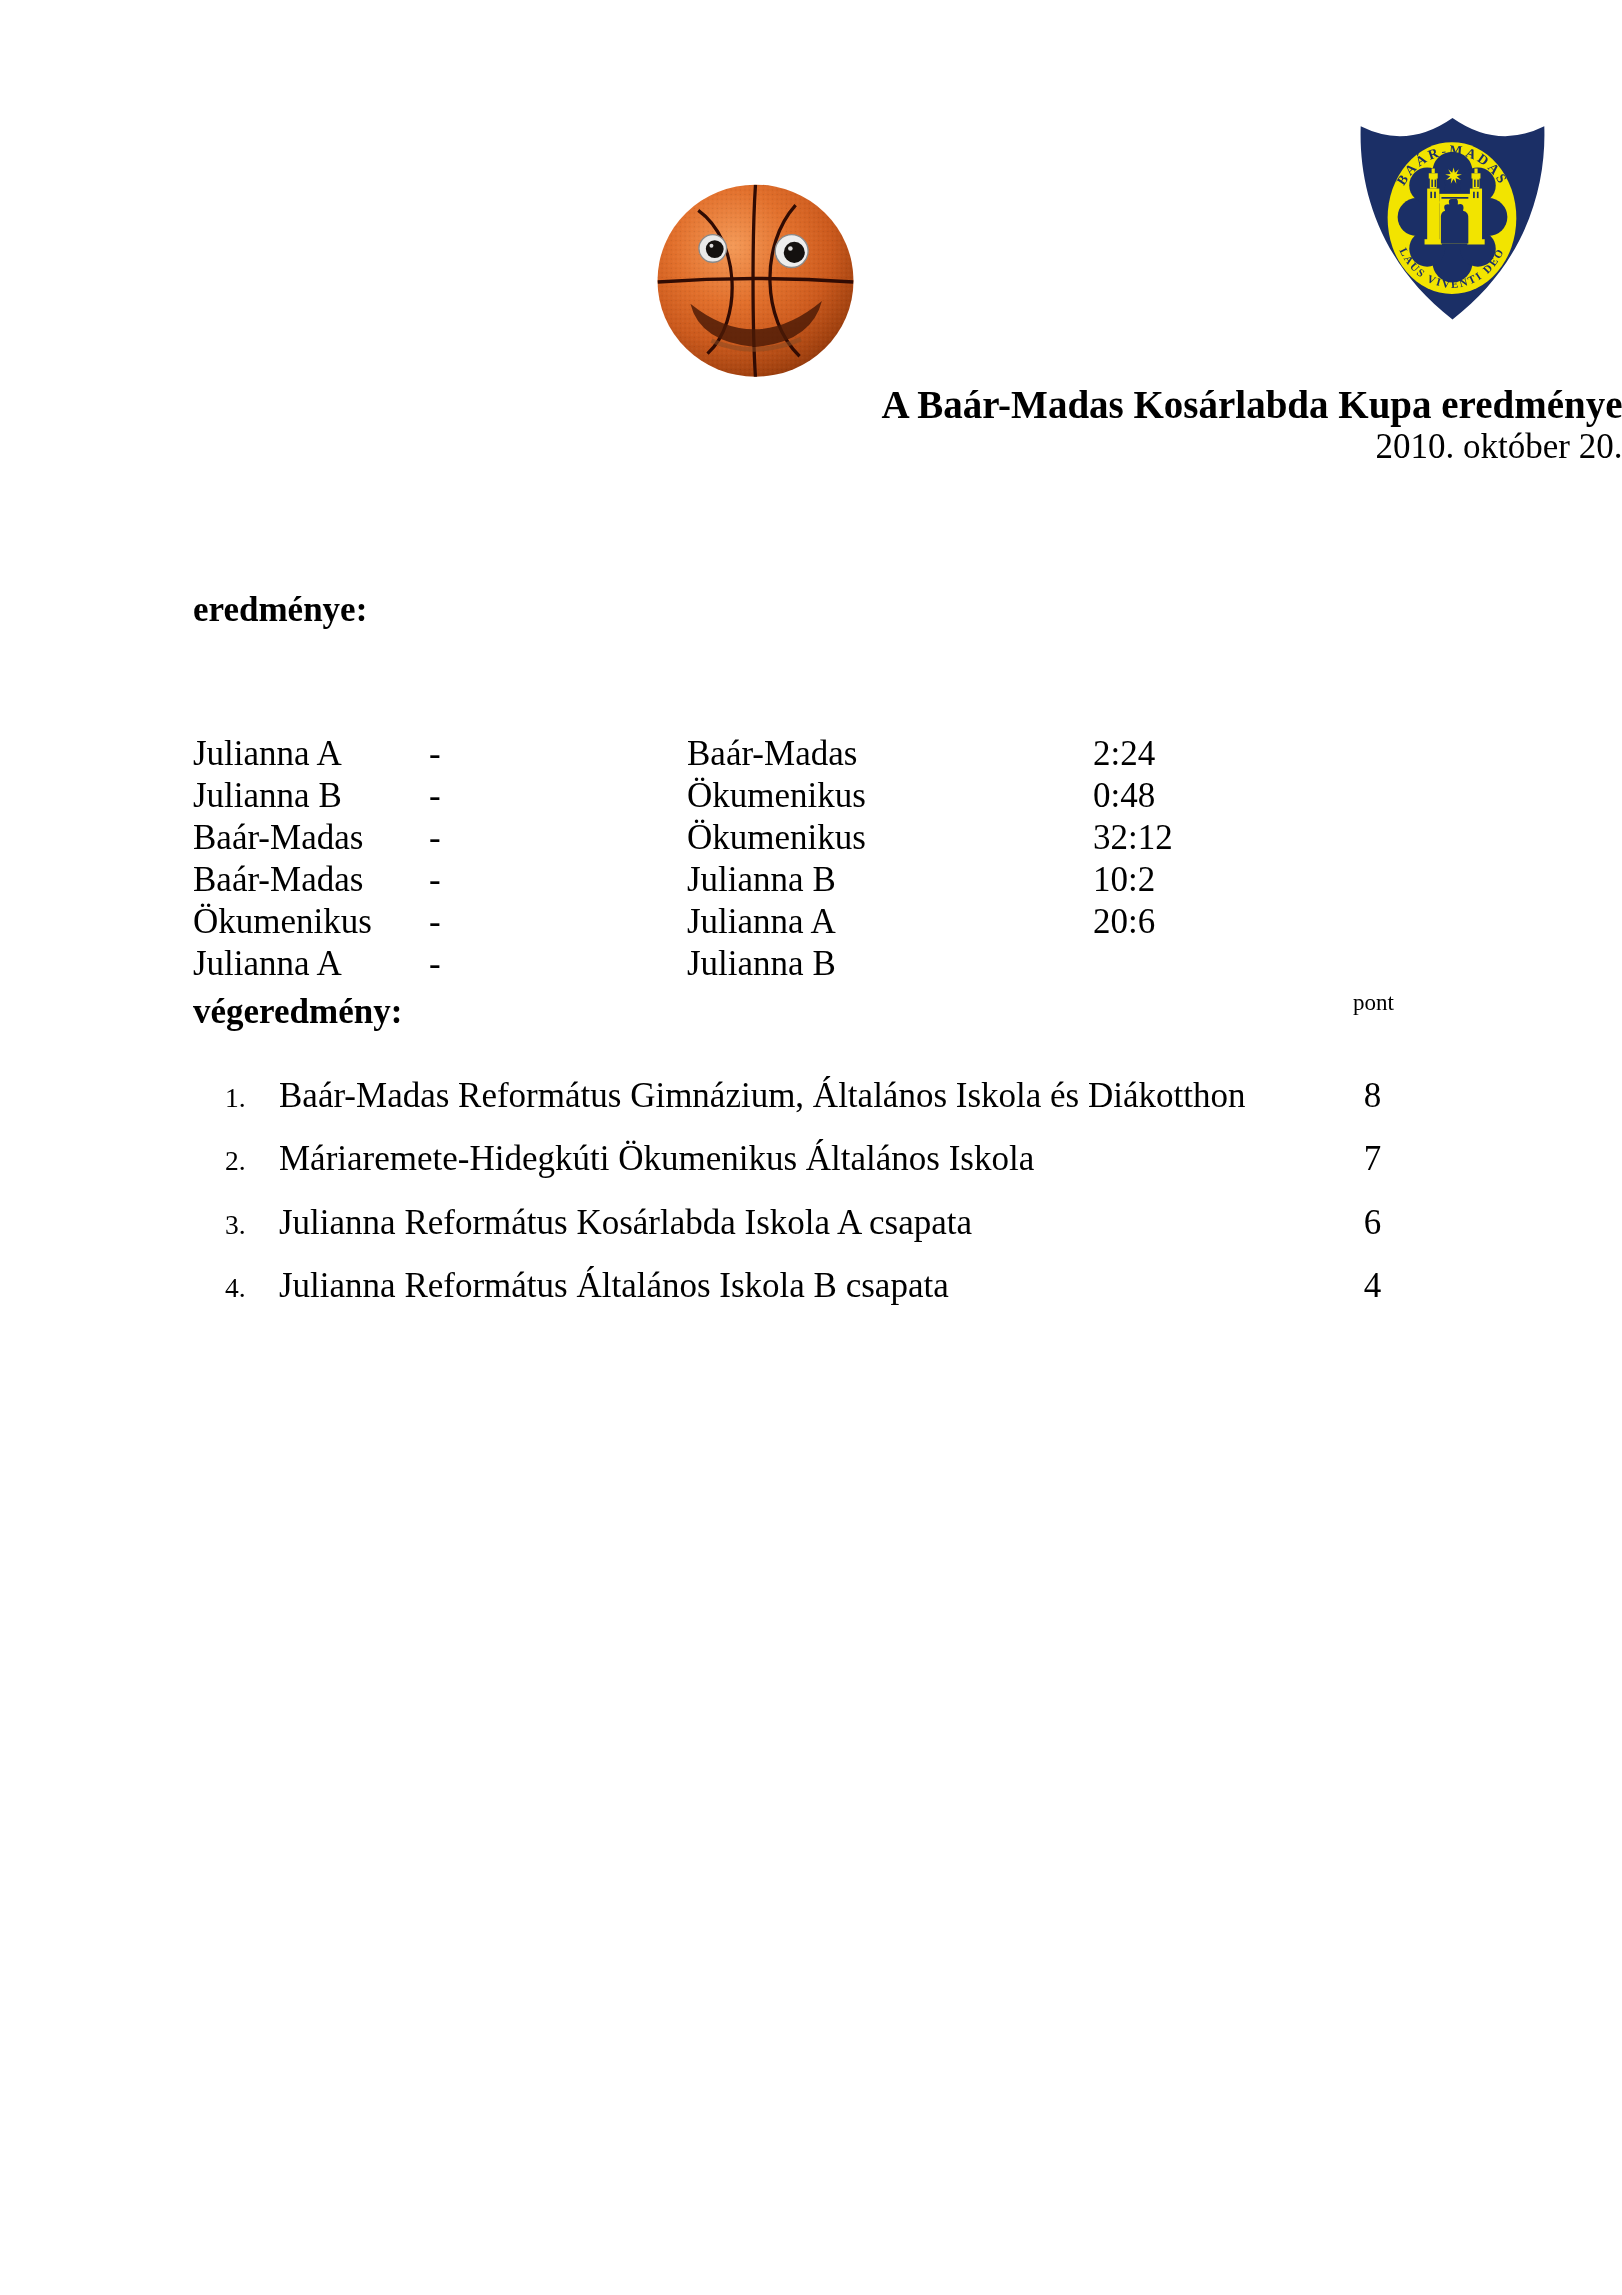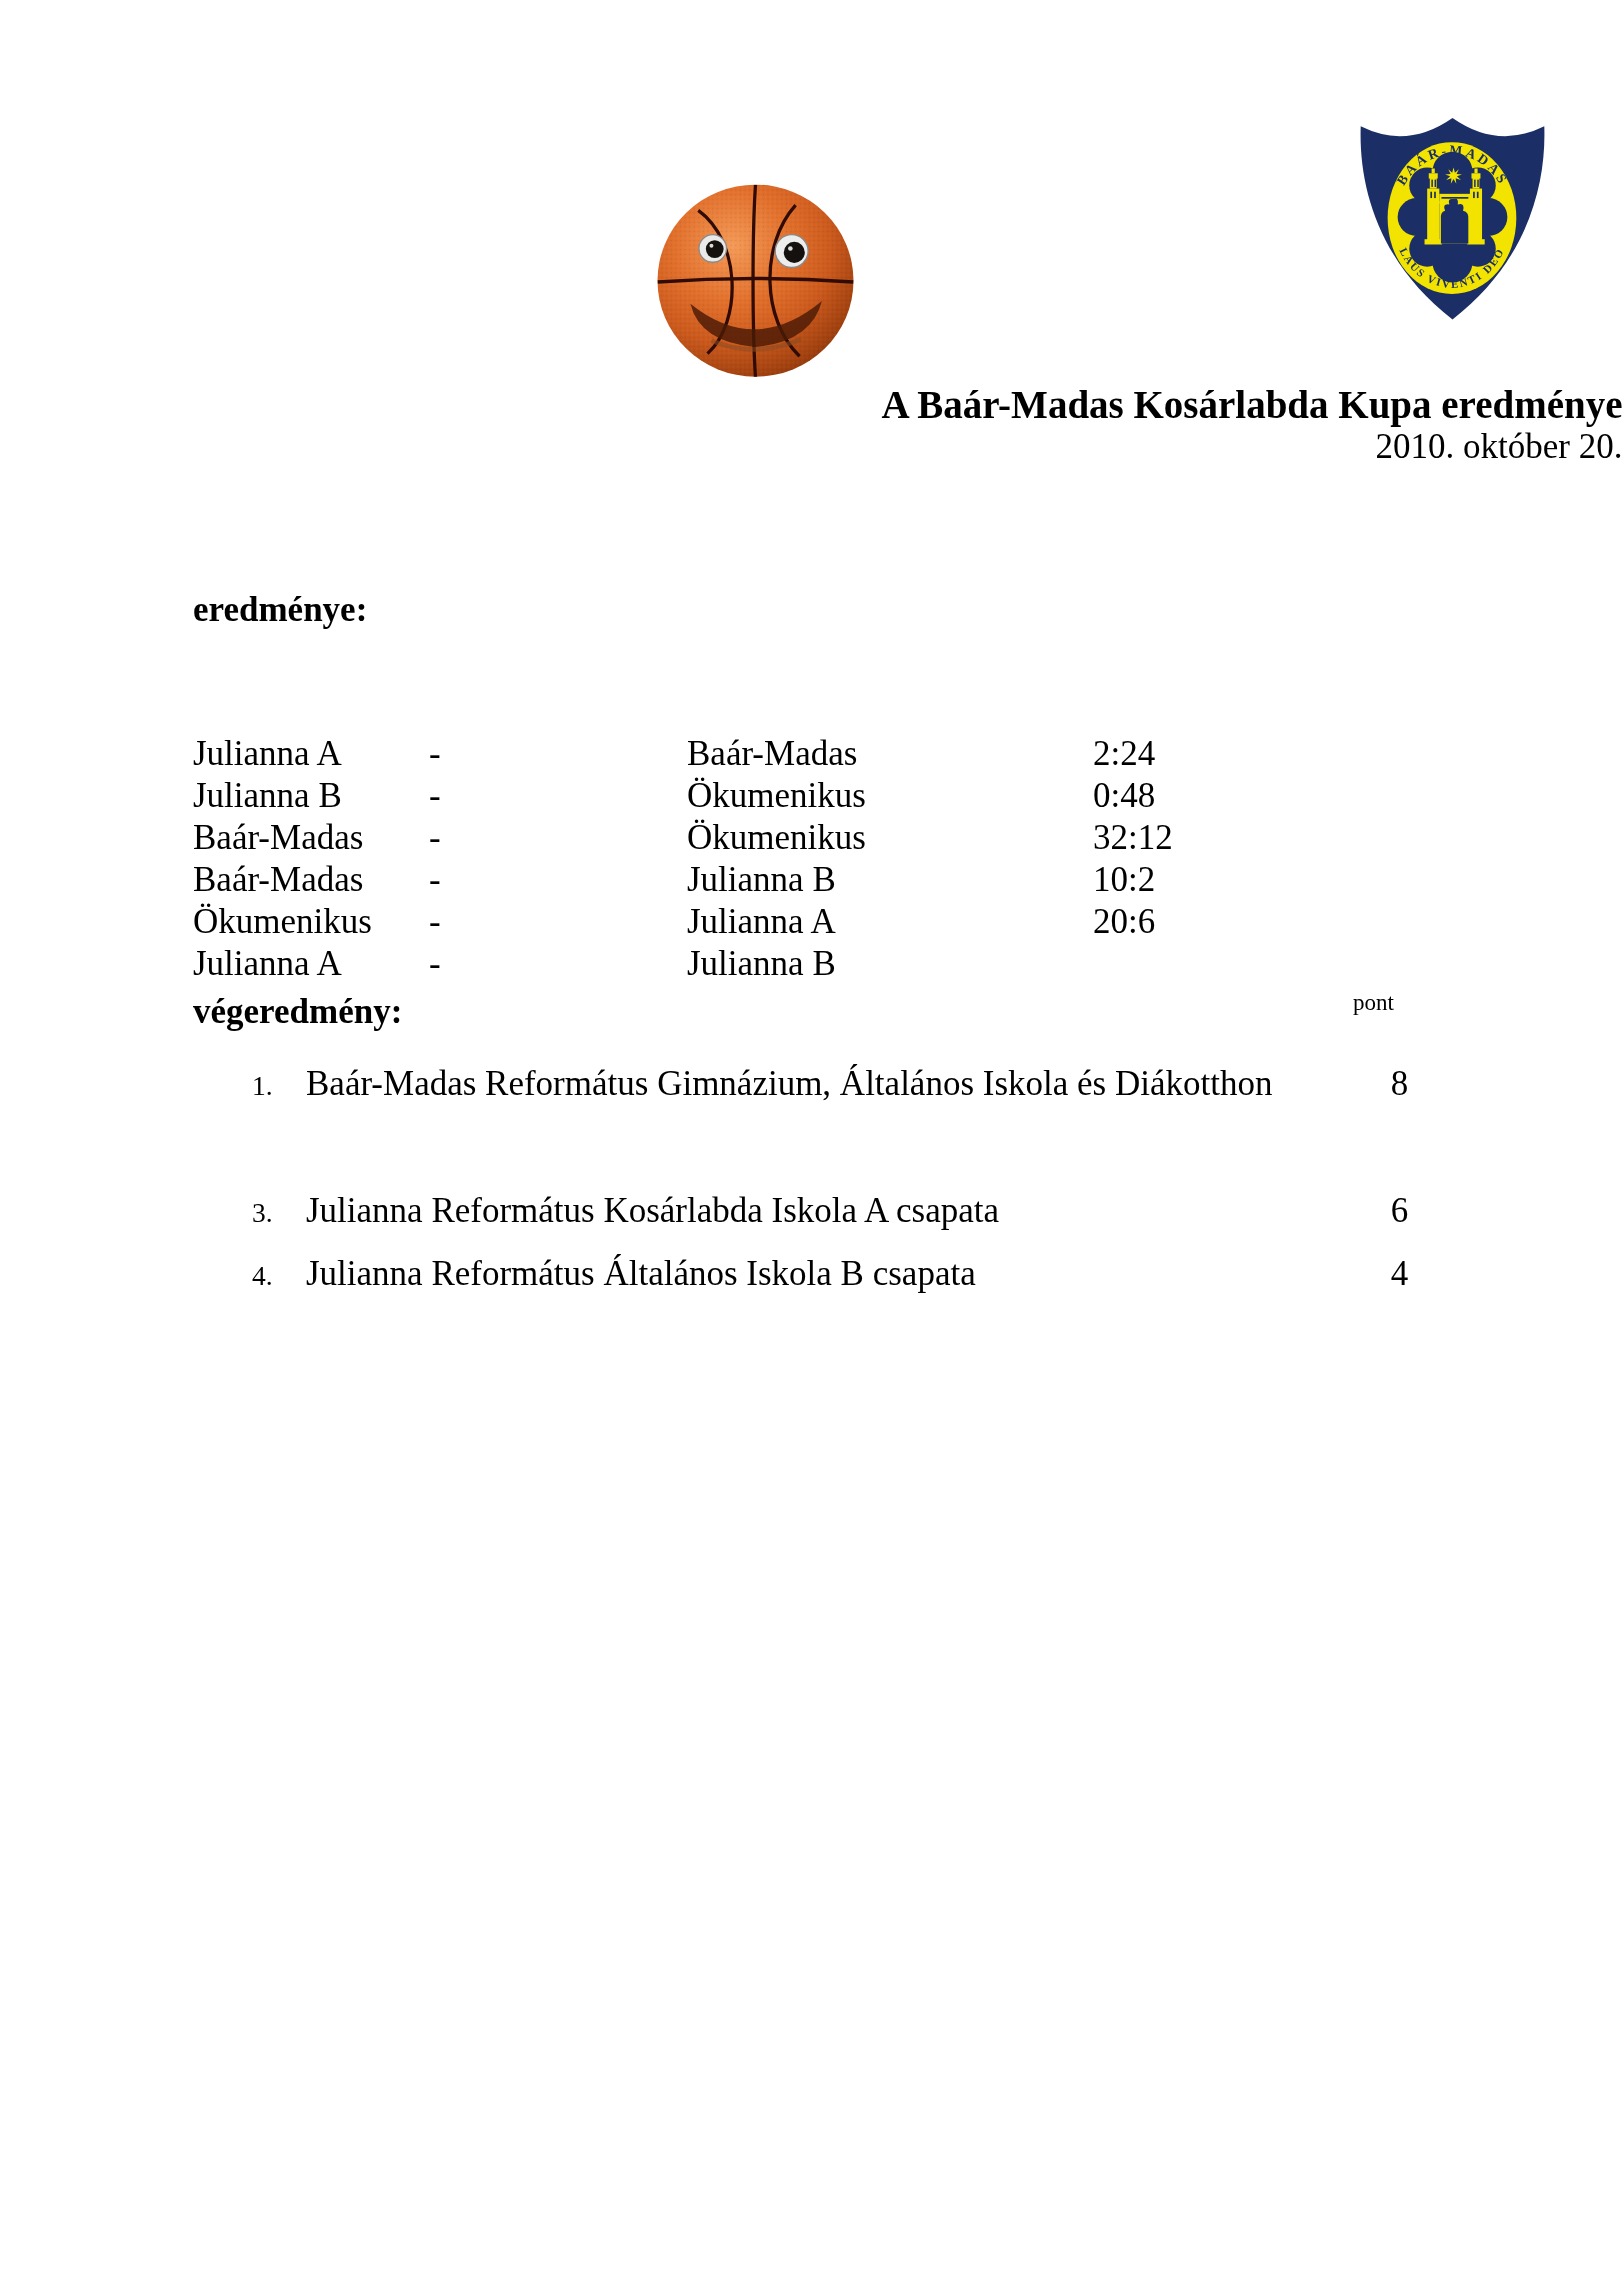--- a/index.html
+++ b/index.html
@@ -40,22 +40,22 @@
   .final-row{position:absolute;left:0;top:985px;width:1622px;height:42px;}
   .final-heading{
     position:absolute;left:193px;top:0;
     font-size:35px;font-weight:bold;line-height:35px;margin-top:9px;
   }
   .points-label{
     position:absolute;left:1353px;top:0;width:72px;text-align:left;
     font-size:23px;line-height:35px;
   }
   .standing-row{
-    position:absolute;left:252px;width:1309px;height:46px;
-    font-size:35px;line-height:35px;white-space:nowrap;
+    position:absolute;left:225px;width:1309px;height:46px;
+    font-size:35px;line-height:35px;white-space:nowrap;margin-top:12px;
   }
   .standing-row .rank{
     display:inline-block;width:54px;font-size:27.5px;
   }
   .standing-row .team{font-size:35px;}
   .standing-row .points{
     position:absolute;left:1112px;top:0;width:71px;text-align:center;
     font-size:35px;line-height:35px;
   }
   .r0{top:1066px;} .r1{top:1129px;} .r2{top:1193px;} .r3{top:1256px;}
@@ -211,20 +211,24 @@
 
   <div class="final-row">
     <div class="final-heading">végeredmény:</div>
     <div class="points-label">pont</div>
   </div>
 
   <div class="standing-row r0">
     <span class="rank">1.</span><span class="team">Baár-Madas Református Gimnázium, Általános Iskola és Diákotthon</span>
     <span class="points">8</span>
   </div>
+  <div class="standing-row r1">
+    <span class="rank">2.</span><span class="team">Máriaremete-Hidegkúti Ökumenikus Általános Iskola</span>
+    <span class="points">7</span>
+  </div>
   <div class="standing-row r2">
     <span class="rank">3.</span><span class="team">Julianna Református Kosárlabda Iskola A csapata</span>
     <span class="points">6</span>
   </div>
   <div class="standing-row r3">
     <span class="rank">4.</span><span class="team">Julianna Református Általános Iskola B csapata</span>
     <span class="points">4</span>
   </div>
 
 </div>

